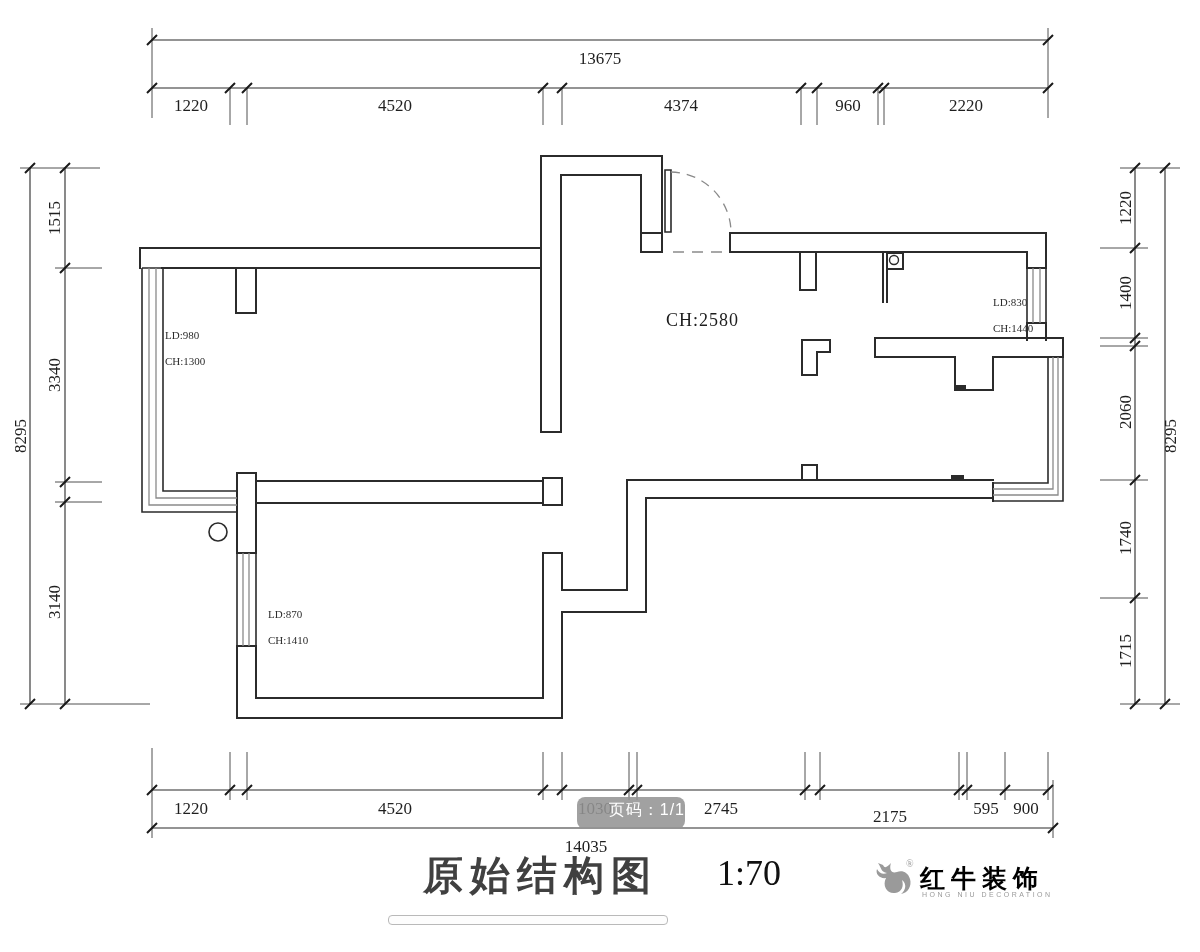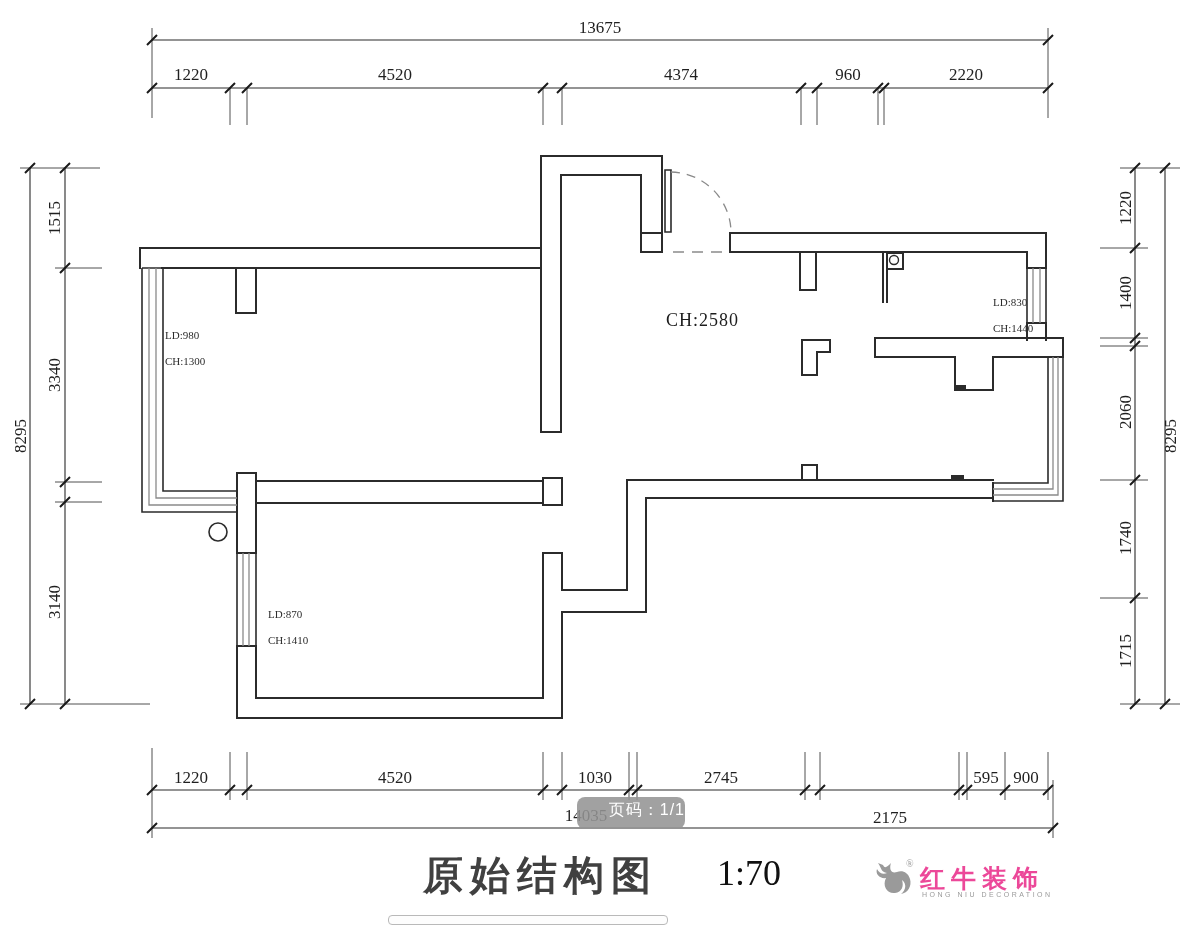--- a/index.html
+++ b/index.html
@@ -1,37 +1,37 @@
 <!DOCTYPE html>
 <html><head>
 <meta charset="utf-8">
 <style>
   html,body{margin:0;padding:0;background:#ffffff;}
   #canvas{position:relative;width:1200px;height:952px;background:#fff;overflow:hidden;
           font-family:"Liberation Serif", serif;}
   #plan-svg{position:absolute;left:0;top:0;}
   .dim{position:absolute;font:17px "Liberation Serif", serif;color:#1f1f1f;
-       transform:translate(-50%,-100%);white-space:nowrap;}
+       transform:translate(-50%,-100%);white-space:nowrap;margin-top:31px;}
   .dim-v{position:absolute;font:17px "Liberation Serif", serif;color:#1f1f1f;
        transform:translate(-50%,-50%) rotate(-90deg);white-space:nowrap;}
   .plan-note{position:absolute;font:11px "Liberation Serif", serif;color:#2c2c2c;line-height:13px;white-space:pre;}
   .ch-label{position:absolute;font:18px "Liberation Serif", serif;color:#1d1d1d;letter-spacing:1px;text-align:center;}
   .page-badge{position:absolute;left:577px;top:797px;width:108px;height:32px;
        background:rgba(148,148,148,.88);border-radius:8px;color:#fff;
        font:16px/26px "Liberation Sans", sans-serif;text-align:right;letter-spacing:1px;}
   .sheet-title{position:absolute;left:423px;top:848px;font:bold 40px "Liberation Serif", serif;
        color:#404040;letter-spacing:7px;}
   .sheet-scale{position:absolute;left:717px;top:852px;font:36px "Liberation Serif", serif;color:#111;}
   .title-bar{position:absolute;left:388px;top:915px;width:278px;height:8px;
        border:1.5px solid #b9b9b9;border-radius:4px;background:#fdfdfd;}
   .logo{position:absolute;left:874px;top:858px;width:210px;height:48px;color:#9a9a9a;}
   .logo .bull{position:absolute;left:0;top:2px;}
   .logo .reg{position:absolute;left:32px;top:0;font:10px "Liberation Serif", serif;}
   .logo .name{position:absolute;left:46px;top:4px;font:bold 25px "Liberation Sans", sans-serif;
-       letter-spacing:6px;color:#ec4899;white-space:nowrap;}
+       letter-spacing:6px;color:#000000;white-space:nowrap;}
   .logo .sub{position:absolute;left:48px;top:33px;font:7px "Liberation Sans", sans-serif;
        letter-spacing:2.5px;color:#9a9a9a;white-space:nowrap;}
 </style>
 </head>
 <body>
 
 <div id="canvas">
 
   <svg id="plan-svg" width="1200" height="952" viewBox="0 0 1200 952">
 
@@ -131,21 +131,21 @@
   <div class="dim" style="left:191px;top:85px">1220</div>
   <div class="dim" style="left:395px;top:85px">4520</div>
   <div class="dim" style="left:681px;top:85px">4374</div>
   <div class="dim" style="left:848px;top:85px">960</div>
   <div class="dim" style="left:966px;top:85px">2220</div>
 
   <div class="dim" style="left:191px;top:788px">1220</div>
   <div class="dim" style="left:395px;top:788px">4520</div>
   <div class="dim" style="left:595px;top:788px">1030</div>
   <div class="dim" style="left:721px;top:788px">2745</div>
-  <div class="dim" style="left:890px;top:828px">2175</div>
+  <div class="dim" style="left:890px;top:796px">2175</div>
   <div class="dim" style="left:986px;top:788px">595</div>
   <div class="dim" style="left:1026px;top:788px">900</div>
   <div class="dim" style="left:586px;top:826px">14035</div>
 
   <div class="dim-v" style="left:21px;top:436px">8295</div>
   <div class="dim-v" style="left:55px;top:218px">1515</div>
   <div class="dim-v" style="left:55px;top:375px">3340</div>
   <div class="dim-v" style="left:55px;top:602px">3140</div>
 
   <div class="dim-v" style="left:1126px;top:208px">1220</div>

